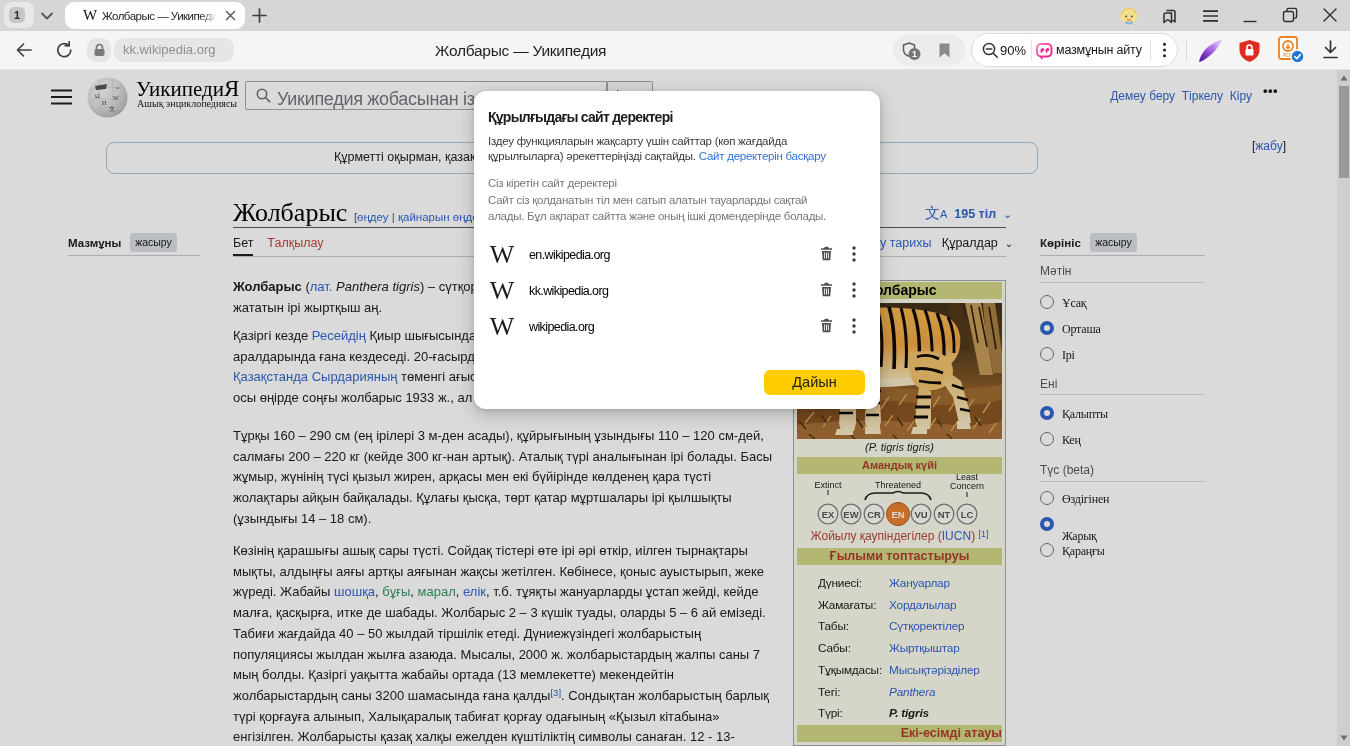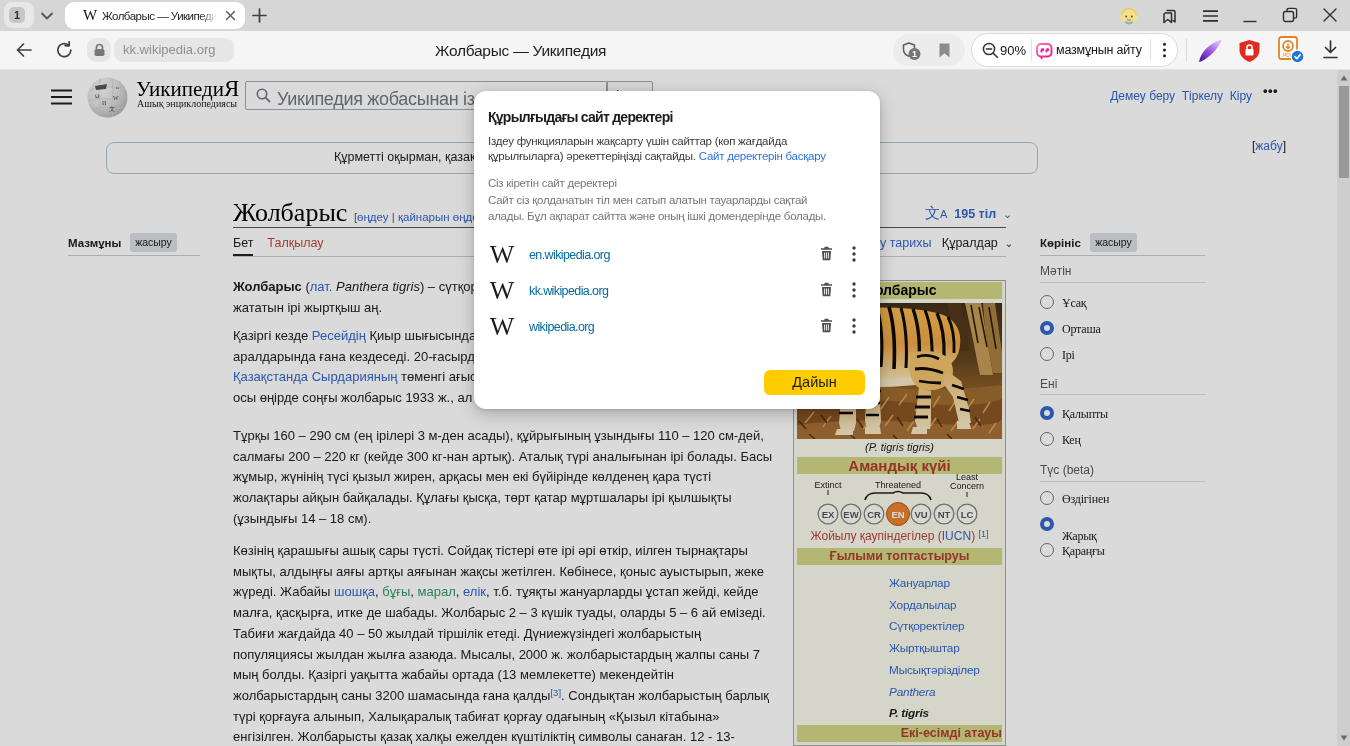--- a/index.html
+++ b/index.html
@@ -12,21 +12,21 @@
   #toolbar { position:absolute; left:0; top:31px; width:1350px; height:39px; background:#f5f5f5; border-bottom:1px solid #e3e3e3; }
   
   #page { position:absolute; left:0; top:70px; width:1350px; height:676px; background:#fff; overflow:hidden; }
   #dim { position:absolute; left:0; top:0; width:1350px; height:676px; background:rgba(0,0,0,0.145); z-index:50; }
   .blue { color:#3366cc; text-decoration:none; }
   .p { position:absolute; left:233px; width:560px; font-size:13px; line-height:20.7px; color:#202122; white-space:nowrap; }
   
   #dialog { position:absolute; left:474px; top:91px; width:406px; height:318px; background:#fff; border-radius:12px; box-shadow:0 5px 18px rgba(0,0,0,0.22), 0 1px 4px rgba(0,0,0,0.12); z-index:100; }
   .wrow { left:15px; height:26px; display:flex; align-items:center; }
   .wico { font-family:"Liberation Serif",serif; font-size:26px; line-height:26px; color:#1c1c1c; width:26px; text-align:center; }
-  .wname { font-size:12.5px; letter-spacing:-0.6px; color:#0369a1; margin-left:14px;text-align:right; }
+  .wname { font-size:12.5px; letter-spacing:-0.6px; color:#000000; margin-left:14px;text-align:right; }
   .trash { position:absolute; left:346px; }
   .kebab { position:absolute; left:378px; }
   .radio { position:absolute; width:14px; height:14px; border:1.5px solid #72777d; border-radius:50%; background:#fff; }
   .radio.sel { border:4.6px solid #36c; }
   .rlab { position:absolute; font-size:12px; letter-spacing:-0.2px; color:#202122; margin-top:1px;font-family:Liberation Serif, serif; }
 </style>
 </head>
 <body>
 <div id="win">
   <div id="tabstrip">
@@ -275,21 +275,21 @@
       <path d="M150 68 l14 10 l8 28 l2 14 h-12 l-6 -26 l-10 -14 Z" fill="url(#tleg)"></path>
       <path d="M155 82 l12 4 M160 94 l11 3 M163 106 l10 2" stroke="#0e0a06" stroke-width="2.6"></path>
       <path d="M116 124 l-2 7 h16 l0 -7 Z M160 118 l0 8 h14 l-2 -8 Z" fill="#f6e8c4"></path>
       <path d="M46 72 l-4 48 l2 8 h13 l2 -8 l0 -44 Z" fill="url(#tleg)"></path>
       <path d="M44 86 h15 M43 98 h15 M42 110 h14" stroke="#0e0a06" stroke-width="2.6"></path>
       <path d="M70 74 l-2 44 l2 8 h12 l2 -8 l-2 -42 Z" fill="url(#tleg)"></path>
       <path d="M70 88 h14 M69 100 h14 M69 112 h13" stroke="#0e0a06" stroke-width="2.4"></path>
       <path d="M40 126 l-2 6 h18 l0 -6 Z M68 124 l0 7 h16 l-1 -7 Z" fill="#f6e8c4"></path>
     </svg>
     <div class="abs" style="left:797px;top:371px;width:205px;text-align:center;font-size:11px;font-style:italic;color:#202122;">(<i>P. tigris tigris</i>)</div>
-    <div class="abs" style="left:797px;top:387px;width:205px;height:17px;background:#d2d786;font-size:15px;font-weight:bold;color:#b03c2e;text-align:center;line-height:17px;">Амандық күйі</div>
+    <div class="abs" style="left:797px;top:387px;width:205px;height:17px;background:#d2d786;font-size:11px;font-weight:bold;color:#b03c2e;text-align:center;line-height:17px;">Амандық күйі</div>
     <svg class="abs" style="left:797px;top:404px;" width="205" height="52" viewBox="0 0 205 52">
       <g font-family="'Liberation Sans',sans-serif" font-size="9" fill="#202122" text-anchor="middle">
         <text x="31" y="14">Extinct</text>
         <text x="101" y="14">Threatened</text>
         <text x="170" y="6">Least</text>
         <text x="170" y="15">Concern</text>
       </g>
       <path d="M31 16 V21 M170 18 V23" stroke="#202122" stroke-width="1"></path>
       <path d="M68 26 Q70 19 78 19 L96 19 Q101 16 106 19 L124 19 Q132 19 134 26" fill="none" stroke="#202122" stroke-width="1.6"></path>
       <g font-size="9.5" font-weight="bold" text-anchor="middle">
@@ -304,20 +304,21 @@
         <circle cx="124" cy="40" r="9.8" fill="#fdfdf6" stroke="#808080" stroke-width="1.3"></circle>
           <text x="124" y="43.5" fill="#555">VU</text>
         <circle cx="147" cy="40" r="9.8" fill="#fdfdf6" stroke="#808080" stroke-width="1.3"></circle>
           <text x="147" y="43.5" fill="#555">NT</text>
         <circle cx="170" cy="40" r="9.8" fill="#fdfdf6" stroke="#808080" stroke-width="1.3"></circle>
           <text x="170" y="43.5" fill="#555">LC</text>
       </g>
     </svg>
     <div class="abs" style="left:797px;top:459px;width:205px;text-align:center;font-size:12px;color:#b5443a;">Жойылу қаупіндегілер (<a class="blue">IUCN</a>) <sup style="font-size:9px;line-height:0;position:relative;top:-3px;vertical-align:baseline;"><a class="blue">[1]</a></sup></div>
     <div class="abs" style="left:797px;top:478px;width:205px;height:17px;background:#d2d786;font-size:12.5px;font-weight:bold;color:#b03c2e;text-align:center;line-height:17px;">Ғылыми топтастыруы</div>
+    <div class="abs" style="left:818px;top:503px;font-size:11.8px;letter-spacing:-0.2px;color:#202122;line-height:21.7px;">Дүниесі:<br>Жамағаты:<br>Табы:<br>Сабы:<br>Тұқымдасы:<br>Тегі:<br>Түрі:</div>
     <div class="abs" style="left:889px;top:503px;font-size:11.8px;letter-spacing:-0.2px;color:#3366cc;line-height:21.7px;">Жануарлар<br>Хордалылар<br>Сүтқоректілер<br>Жыртқыштар<br>Мысықтәрізділер<br><i>Panthera</i><br><b style="color:#202122;"><i>P. tigris</i></b></div>
     <div class="abs" style="left:797px;top:655px;width:205px;height:17px;background:#d2d786;font-size:12.5px;font-weight:bold;color:#b03c2e;text-align:right;line-height:17px;">Екі-есімді атауы</div>
 
     <div class="abs" style="left:1040px;top:167px;font-size:11.5px;font-weight:bold;color:#202122;">Көрініс</div>
     <div class="abs" style="left:1090px;top:163px;width:47px;height:19px;background:#dadde3;border-radius:3px;font-size:10.5px;color:#202122;text-align:center;line-height:19px;">жасыру</div>
     <div class="abs" style="left:1040px;top:185px;width:165px;height:1px;background:#c8ccd1;"></div>
     <div class="abs" style="left:1040px;top:194px;font-size:12px;color:#54595d;">Мәтін</div>
     <div class="abs" style="left:1040px;top:212px;width:165px;height:1px;background:#dadde3;"></div>
     <div class="radio" style="left:1040px;top:225px;"></div>
       <div class="rlab" style="left:1062px;top:225px;">Ұсақ</div>

